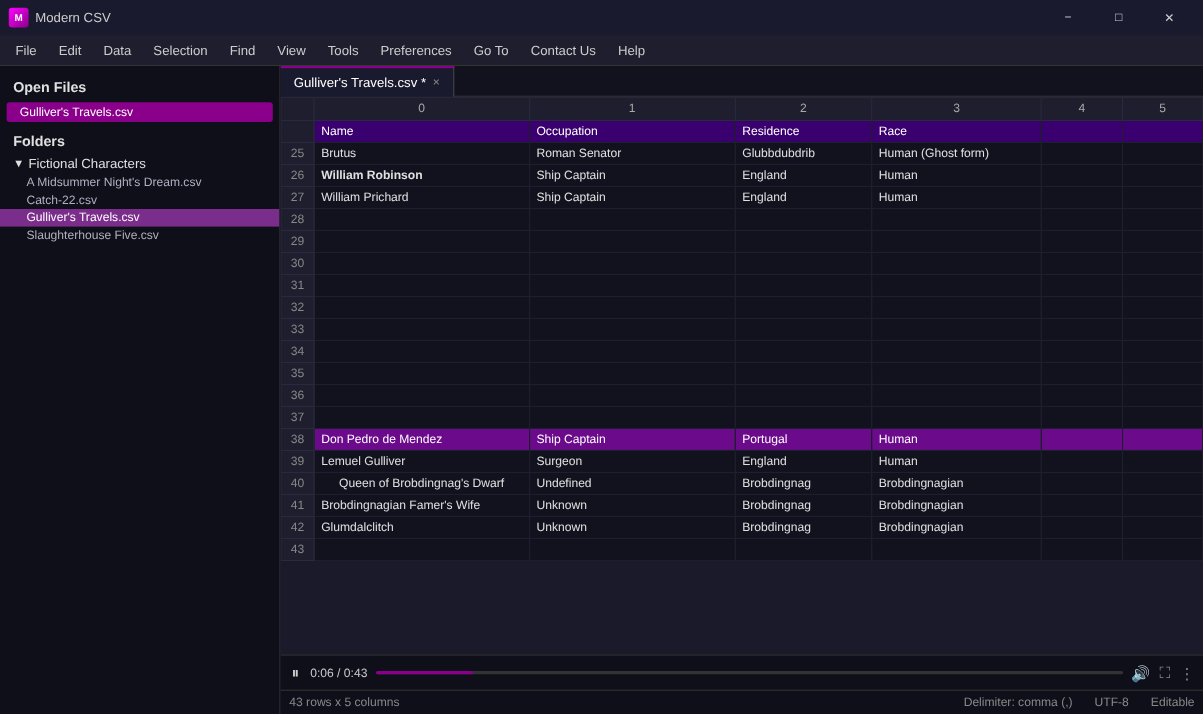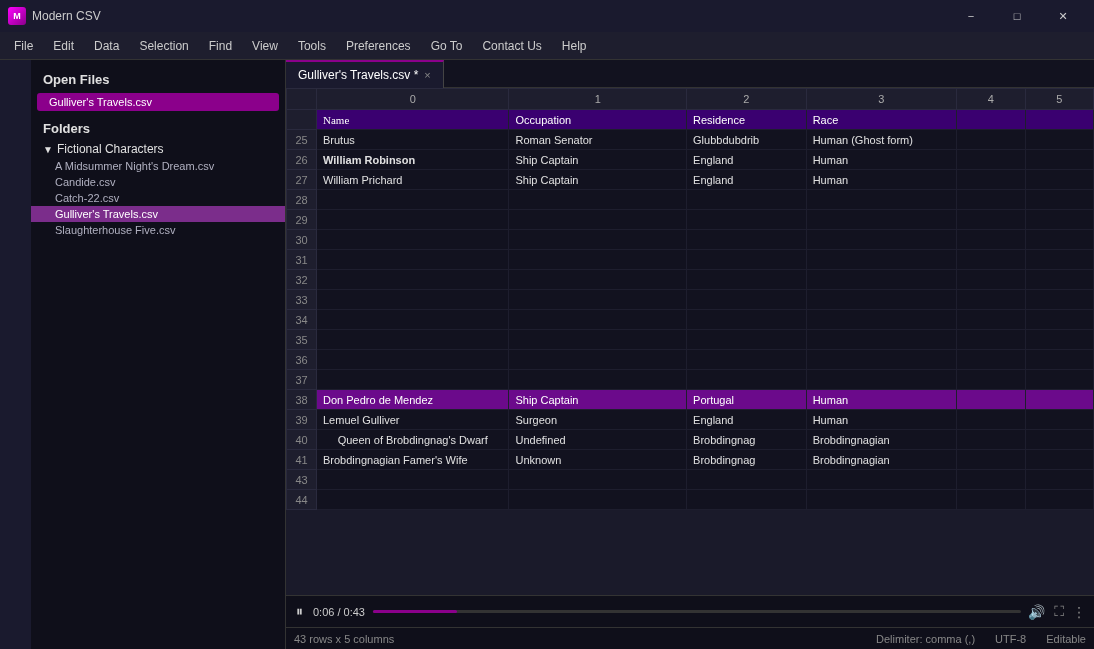--- a/index.html
+++ b/index.html
@@ -8,21 +8,21 @@
     
     #titlebar { background: #1a1a2e; display: flex; align-items: center; padding: 0 8px; height: 32px; flex-shrink: 0; }
     #titlebar .window-controls { display: flex; gap: 0; }
     #titlebar .win-btn { width: 46px; height: 32px; display: flex; align-items: center; justify-content: center; cursor: pointer; color: #ccc; background: transparent; border: none; font-size: 11px; }
 
     
     #menubar { background: #1e1e2e; display: flex; align-items: center; padding: 0 4px; height: 28px; flex-shrink: 0; border-bottom: 1px solid #333; }
     .menu-item { padding: 4px 10px; color: #ccc; cursor: pointer; font-size: 12px; border-radius: 3px; }
 
     
-    #main { display: flex; flex: 1; overflow: hidden; padding-left: 31px; }
+    #main { display: flex; flex: 1; overflow: hidden; }
 
     
     #sidebar { width: 255px; background: #0f0f1a; flex-shrink: 0; overflow-y: auto; padding: 8px 0; border-right: 1px solid #333; }
     .sidebar-section-title { color: #e0e0e0; font-size: 13px; font-weight: bold; padding: 4px 12px 4px 12px; }
     .open-file-item { background: #8b008b; color: white; padding: 3px 12px; margin: 2px 6px; border-radius: 3px; font-size: 11px; cursor: pointer; }
     .folders-title { color: #e0e0e0; font-size: 13px; font-weight: bold; padding: 8px 12px 4px 12px; }
     .folder-item { color: #e0e0e0; padding: 2px 12px; font-size: 12px; cursor: pointer; }
     .folder-item.expandable { display: flex; align-items: center; gap: 4px; }
     .folder-item .arrow { font-size: 10px; }
     .file-item { color: #b0b0c0; padding: 2px 24px; font-size: 11px; cursor: pointer; }
@@ -114,21 +114,20 @@
   <div id="sidebar">
     <div class="sidebar-section-title">Open Files</div>
     <div class="open-file-item">Gulliver's Travels.csv</div>
     <div class="folders-title">Folders</div>
     <div class="folder-item expandable">
       <span class="arrow">▼</span>
       <span>Fictional Characters</span>
     </div>
     <div id="file-list">
         <div class="file-item">A Midsummer Night's Dream.csv</div>
-        <div class="file-item">Candide.csv</div>
         <div class="file-item">Catch-22.csv</div>
         <div class="file-item active">Gulliver's Travels.csv</div>
         <div class="file-item">Slaughterhouse Five.csv</div>
       </div>
   </div>
 
   <div id="content">
 
     <div id="tabbar">
       <div class="tab active">
@@ -146,21 +145,21 @@
               <th class="col-header col-1" style="width: 200px;">1</th>
               <th class="col-header col-2" style="width: 130px;">2</th>
               <th class="col-header col-3" style="width: 160px;">3</th>
               <th class="col-header col-4" style="width: 80px;">4</th>
               <th class="col-header col-5" style="width: 80px;">5</th>
             </tr>
         </thead>
         <tbody id="spreadsheet-body">
             <tr>
               <td class="row-num"></td>
-              <td class="data-cell header-row" style="width: 200px; font-family: Liberation Serif, serif;">Name</td>
+              <td class="data-cell header-row" style="width: 200px;">Name</td>
               <td class="data-cell header-row" style="width: 200px;">Occupation</td>
               <td class="data-cell header-row" style="width: 130px;">Residence</td>
               <td class="data-cell header-row" style="width: 160px;">Race</td>
               <td class="data-cell header-row" style="width: 80px;"></td>
               <td class="data-cell header-row" style="width: 80px;"></td>
             </tr>
             <tr>
               <td class="row-num">25</td>
               <td class="data-cell" style="width: 200px;">Brutus</td>
               <td class="data-cell" style="width: 200px;">Roman Senator</td>
@@ -307,30 +306,30 @@
             <tr>
               <td class="row-num">41</td>
               <td class="data-cell" style="width: 200px;">Brobdingnagian Famer's Wife</td>
               <td class="data-cell" style="width: 200px;">Unknown</td>
               <td class="data-cell" style="width: 130px;">Brobdingnag</td>
               <td class="data-cell" style="width: 160px;">Brobdingnagian</td>
               <td class="data-cell empty" style="width: 80px;"></td>
               <td class="data-cell empty" style="width: 80px;"></td>
             </tr>
             <tr>
+              <td class="row-num">42</td>
+              <td class="data-cell" style="width: 200px;">Glumdalclitch</td>
+              <td class="data-cell" style="width: 200px;">Unknown</td>
+              <td class="data-cell" style="width: 130px;">Brobdingnag</td>
+              <td class="data-cell" style="width: 160px;">Brobdingnagian</td>
+              <td class="data-cell empty" style="width: 80px;"></td>
+              <td class="data-cell empty" style="width: 80px;"></td>
+            </tr>
+            <tr>
               <td class="row-num">43</td>
-              <td class="data-cell empty" style="width: 200px;"></td>
-              <td class="data-cell empty" style="width: 200px;"></td>
-              <td class="data-cell empty" style="width: 130px;"></td>
-              <td class="data-cell empty" style="width: 160px;"></td>
-              <td class="data-cell empty" style="width: 80px;"></td>
-              <td class="data-cell empty" style="width: 80px;"></td>
-            </tr>
-            <tr>
-              <td class="row-num">44</td>
               <td class="data-cell empty" style="width: 200px;"></td>
               <td class="data-cell empty" style="width: 200px;"></td>
               <td class="data-cell empty" style="width: 130px;"></td>
               <td class="data-cell empty" style="width: 160px;"></td>
               <td class="data-cell empty" style="width: 80px;"></td>
               <td class="data-cell empty" style="width: 80px;"></td>
             </tr>
           </tbody>
       </table>
     </div>

